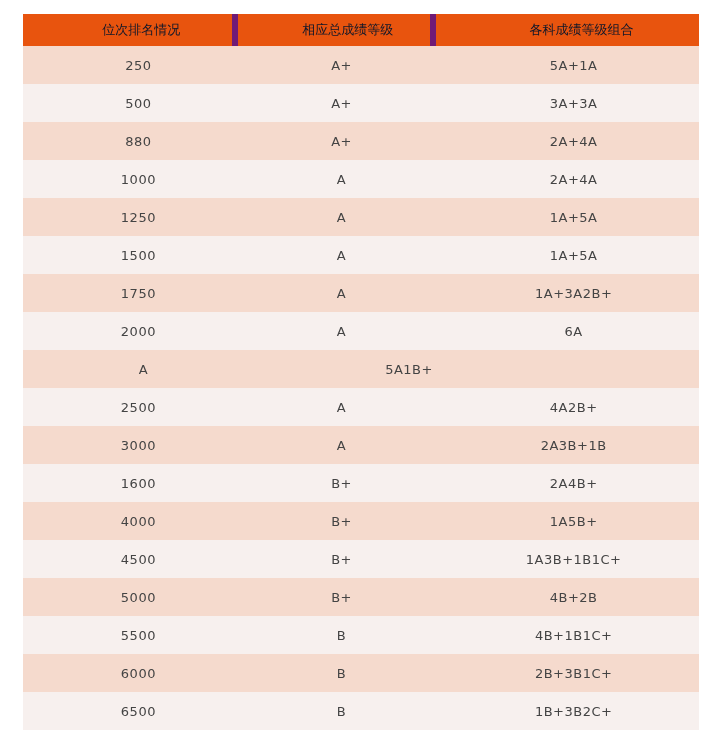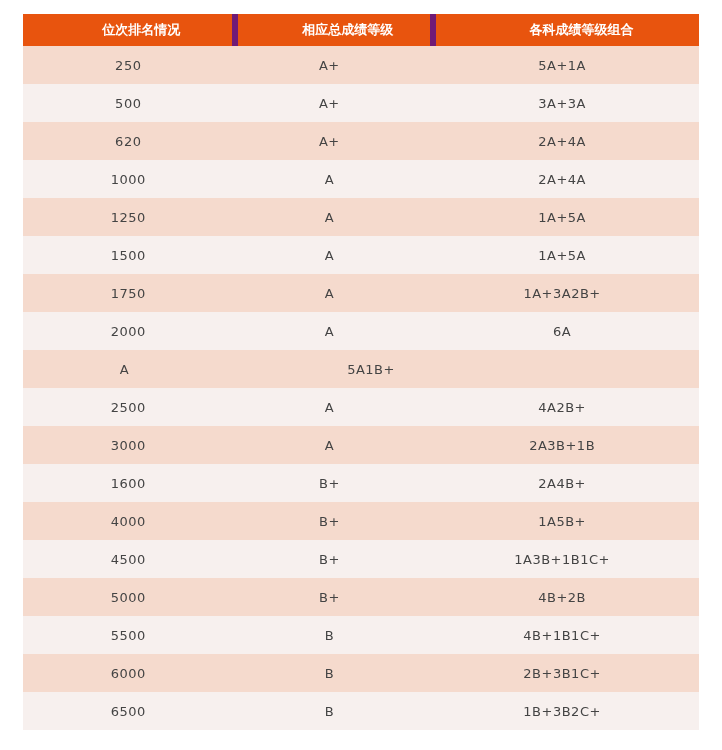--- a/index.html
+++ b/index.html
@@ -1,27 +1,27 @@
 <!DOCTYPE html>
 <html><head>
   <meta charset="utf-8">
   <style>
     html, body { margin: 0; padding: 0; background: #ffffff; }
     body { width: 722px; height: 750px; position: relative; overflow: hidden;
            font-family: "DejaVu Sans", "Liberation Sans", sans-serif; }
     .tbl { position: absolute; left: 23px; top: 14px; width: 676px; }
     .hdr { display: flex; height: 32px; background: #e8540e; }
-    .hdr .c { color: #ffffff; font-size: 13px; font-weight: bold; display: flex;
+    .hdr .c { color: #0f172a; font-size: 13px; font-weight: normal; display: flex;
               align-items: center; justify-content: center; padding-left: 28px; }
     .hdr .c + .c { border-left: 6px solid #701a75; }
     .row { display: flex; height: 38px; }
     .row:nth-child(odd) { background: #f5dacd; }
     .row:nth-child(even) { background: #f7f0ee; }
     .row .c { color: #444444; font-size: 13px; display: flex; align-items: center;
-              justify-content: center; letter-spacing: 0.5px; }
+              justify-content: center; letter-spacing: 0.5px; padding-left: 19px; }
     .c1 { width: 223px; }
     .c2 { width: 203px; }
     .c3 { width: 290px; }
   </style>
 </head>
 <body>
 
 <div class="tbl">
   <div class="hdr">
     <div class="c c1">位次排名情况</div>
@@ -33,21 +33,21 @@
         <div class="c c1">250</div>
         <div class="c c2">A+</div>
         <div class="c c3">5A+1A</div>
       </div>
       <div class="row">
         <div class="c c1">500</div>
         <div class="c c2">A+</div>
         <div class="c c3">3A+3A</div>
       </div>
       <div class="row">
-        <div class="c c1">620</div>
+        <div class="c c1">880</div>
         <div class="c c2">A+</div>
         <div class="c c3">2A+4A</div>
       </div>
       <div class="row">
         <div class="c c1">1000</div>
         <div class="c c2">A</div>
         <div class="c c3">2A+4A</div>
       </div>
       <div class="row">
         <div class="c c1">1250</div>

